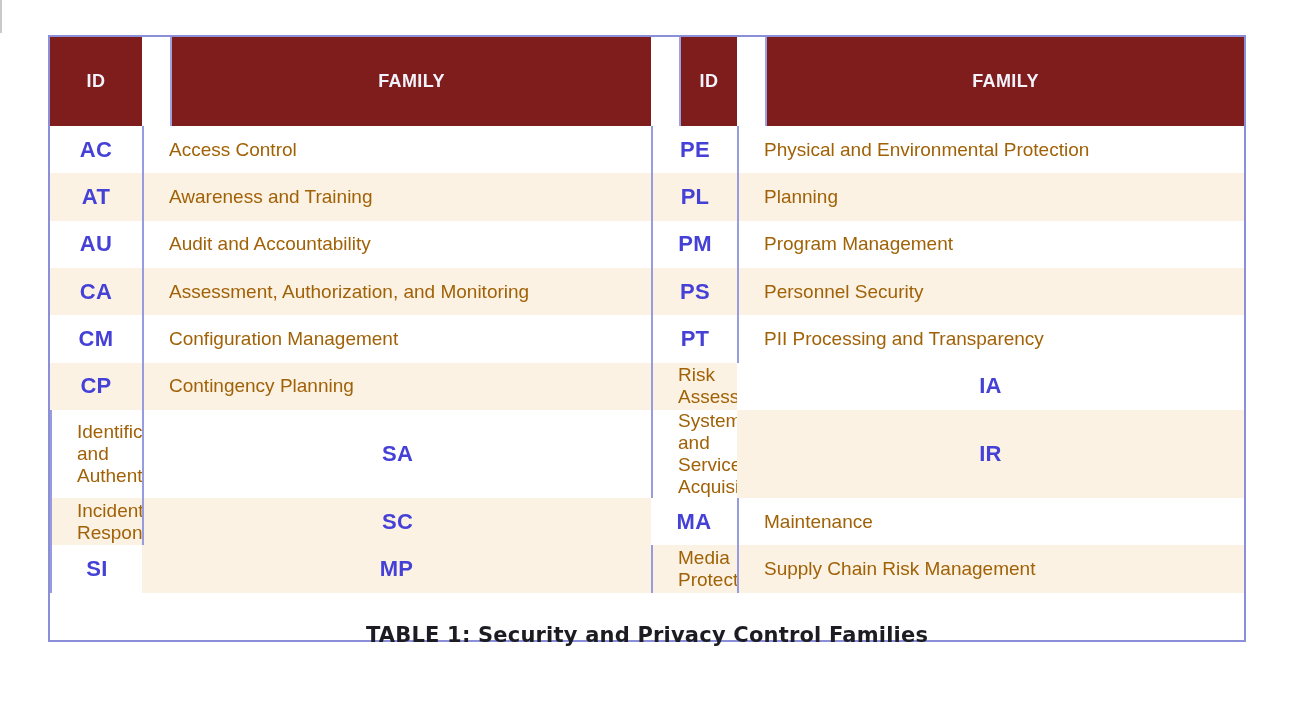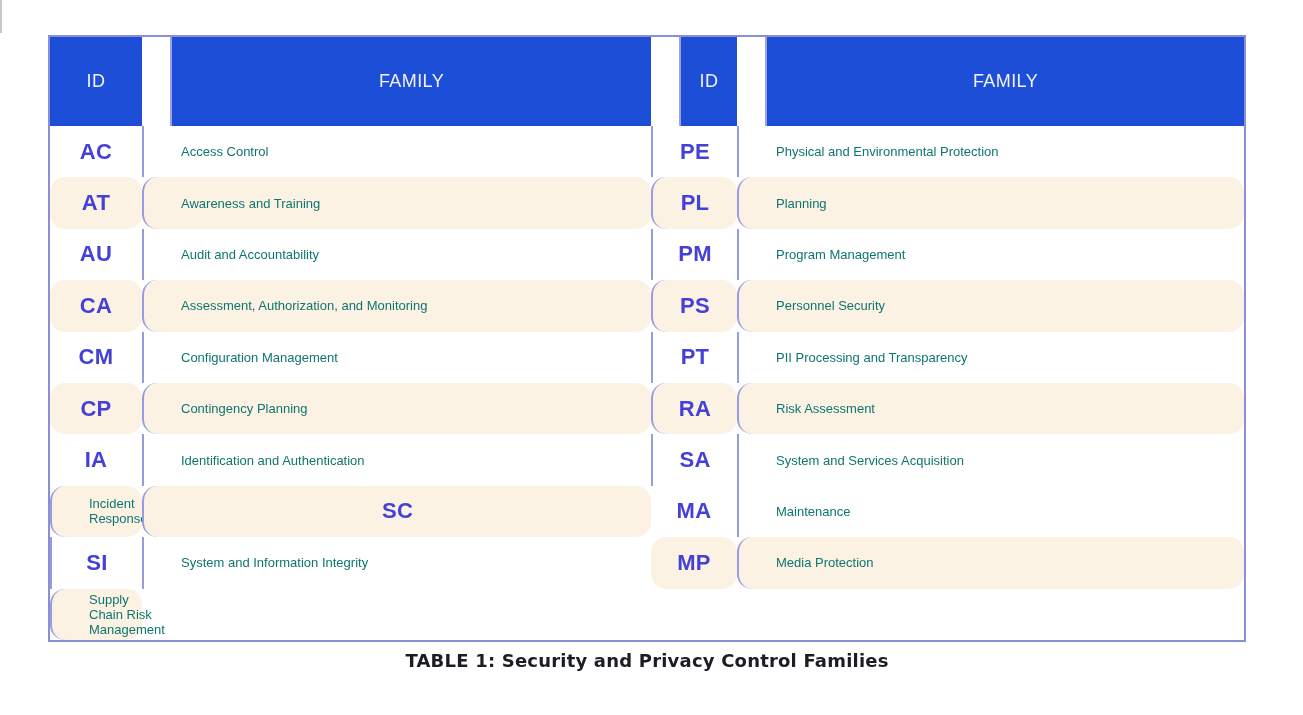--- a/index.html
+++ b/index.html
@@ -37,50 +37,50 @@
     grid-template-rows: 89px repeat(10, 1fr);
     background: #ffffff;
   }
   .cell {
     display: flex;
     align-items: center;
     box-sizing: border-box;
   }
   .cell.v-line { border-left: 2px solid #979cde; }
   .hdr {
-    background: #1d4ed8;
+    background: #7f1d1d;
     color: #f2f2fb;
     font-size: 18px;
-    font-weight: normal;
+    font-weight: bold;
     letter-spacing: 0.4px;
     justify-content: center;
   }
   .hdr.v-line { border-left: 2px solid #9da1e2; margin-left: 28px; }
   .id-cell {
     justify-content: center;
     color: #4540d6;
     font-size: 22px;
     font-weight: bold;
     letter-spacing: 0.3px;
   }
   .fam-cell {
-    padding-left: 37px;
-    color: #0f766e;
-    font-size: 13px;
+    padding-left: 25px;
+    color: #a16207;
+    font-size: 19px;
   }
   .row-even { background: #ffffff; }
-  .row-odd  { background: #fbf2e4; border-radius: 15px; }
+  .row-odd  { background: #fbf2e4; }
   .caption {
     position: absolute;
     left: 48px;
-    top: 650px;
+    top: 623px;
     width: 1198px;
     text-align: center;
     font-family: "DejaVu Sans", sans-serif;
-    font-size: 18px;
+    font-size: 21px;
     font-weight: bold;
     color: #1d1c22;
     letter-spacing: 0.2px;
   }
 </style>
 </head>
 <body>
 
 <div class="page">
 
@@ -113,35 +113,34 @@
     <div class="cell id-cell v-line row-odd">PS</div>
     <div class="cell fam-cell v-line row-odd">Personnel Security</div>
 
     <div class="cell id-cell row-even">CM</div>
     <div class="cell fam-cell v-line row-even">Configuration Management</div>
     <div class="cell id-cell v-line row-even">PT</div>
     <div class="cell fam-cell v-line row-even">PII Processing and Transparency</div>
 
     <div class="cell id-cell row-odd">CP</div>
     <div class="cell fam-cell v-line row-odd">Contingency Planning</div>
-    <div class="cell id-cell v-line row-odd">RA</div>
     <div class="cell fam-cell v-line row-odd">Risk Assessment</div>
 
     <div class="cell id-cell row-even">IA</div>
     <div class="cell fam-cell v-line row-even">Identification and Authentication</div>
     <div class="cell id-cell v-line row-even">SA</div>
     <div class="cell fam-cell v-line row-even">System and Services Acquisition</div>
 
+    <div class="cell id-cell row-odd">IR</div>
     <div class="cell fam-cell v-line row-odd">Incident Response</div>
     <div class="cell id-cell v-line row-odd">SC</div>
 
     <div class="cell id-cell row-even">MA</div>
     <div class="cell fam-cell v-line row-even">Maintenance</div>
     <div class="cell id-cell v-line row-even">SI</div>
-    <div class="cell fam-cell v-line row-even">System and Information Integrity</div>
 
     <div class="cell id-cell row-odd">MP</div>
     <div class="cell fam-cell v-line row-odd">Media Protection</div>
     <div class="cell fam-cell v-line row-odd">Supply Chain Risk Management</div>
 
   </div>
 
   <div class="caption">TABLE 1: Security and Privacy Control Families</div>
 
 </div>

